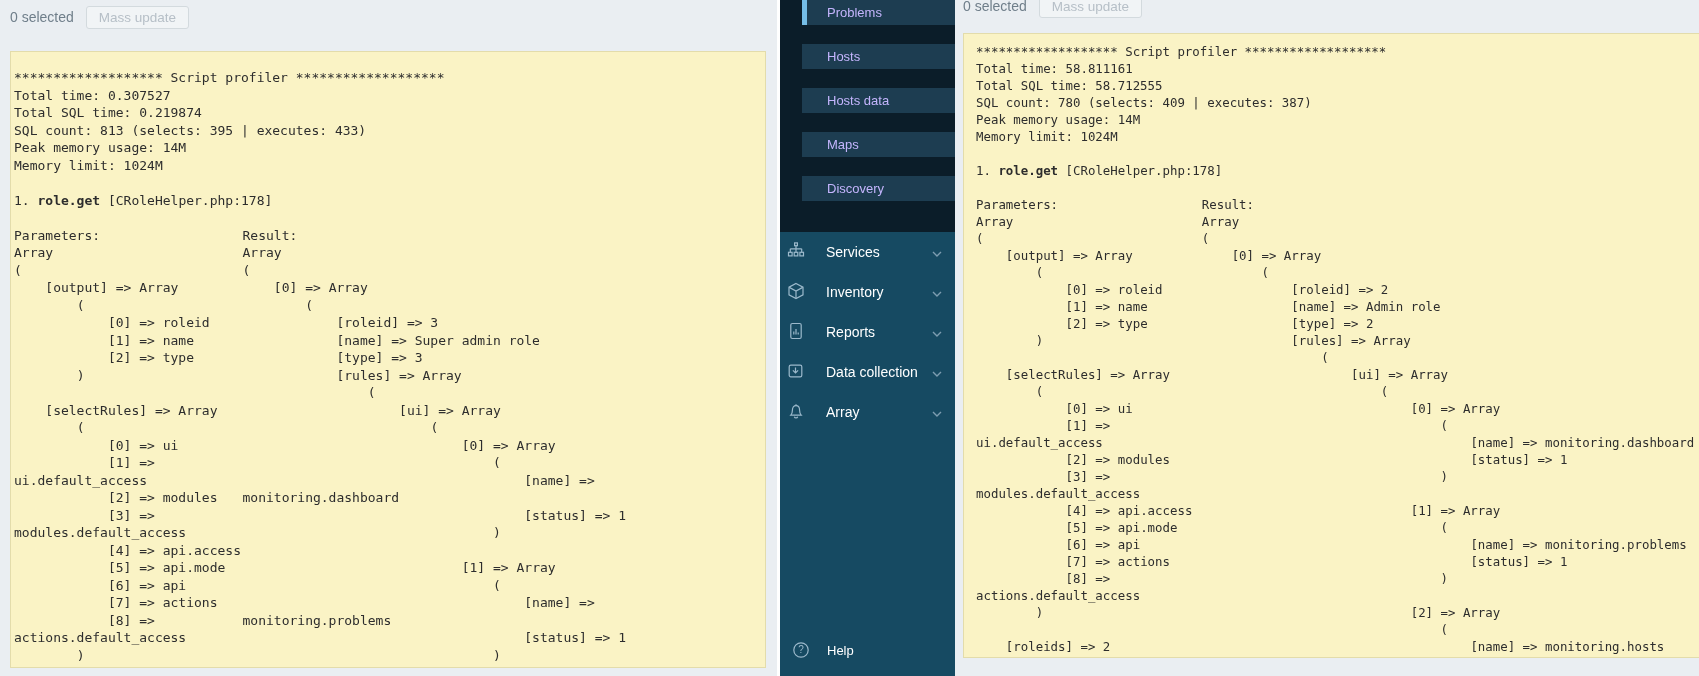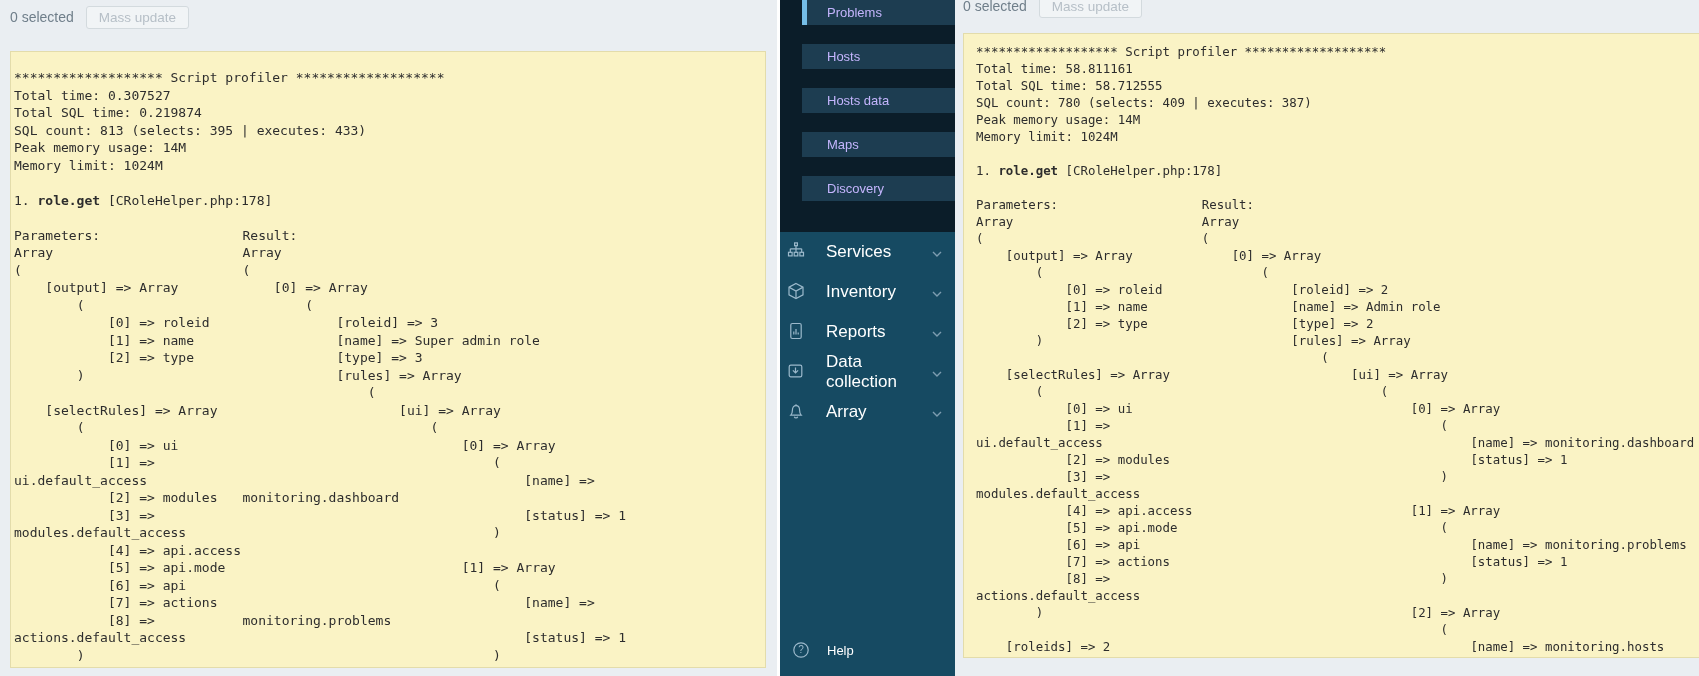--- a/index.html
+++ b/index.html
@@ -51,21 +51,21 @@
   #sidebar { position:absolute; left:780px; top:0; width:175px; height:676px; background:#164a62; }
   .submenu { background:#0b1d29; padding:0 0 12px 22px; }
   .submenu-item {
     height:25px; margin-bottom:19px; background:#1d3d51; display:flex; align-items:center;
     padding-left:25px; color:#c4b5fd; font-size:13px; cursor:pointer;
   }
   .submenu-item.selected { border-left:5px solid #75bde6; padding-left:20px; }
   .menu { }
   .menu-item {
     height:40px; display:flex; align-items:center; padding:0 13px 0 6px;
-    color:#ffffff; font-size:17px; cursor:pointer;
+    color:#ffffff; font-size:14px; cursor:pointer;
   }
   .menu-icon { width:20px; height:20px; margin-right:20px; flex:none; color:#9cb9cb; }
   .menu-icon svg { display:block; margin:auto; }
   .menu-label { flex:1; }
   .chevron { margin-left:auto; color:#7d9db0; }
   .sidebar-footer { position:absolute; left:0; right:0; bottom:6px; }
   .footer-item {
     height:40px; display:flex; align-items:center; padding:0 12px 0 12px;
     color:#ffffff; font-size:13px; cursor:pointer;
   }

